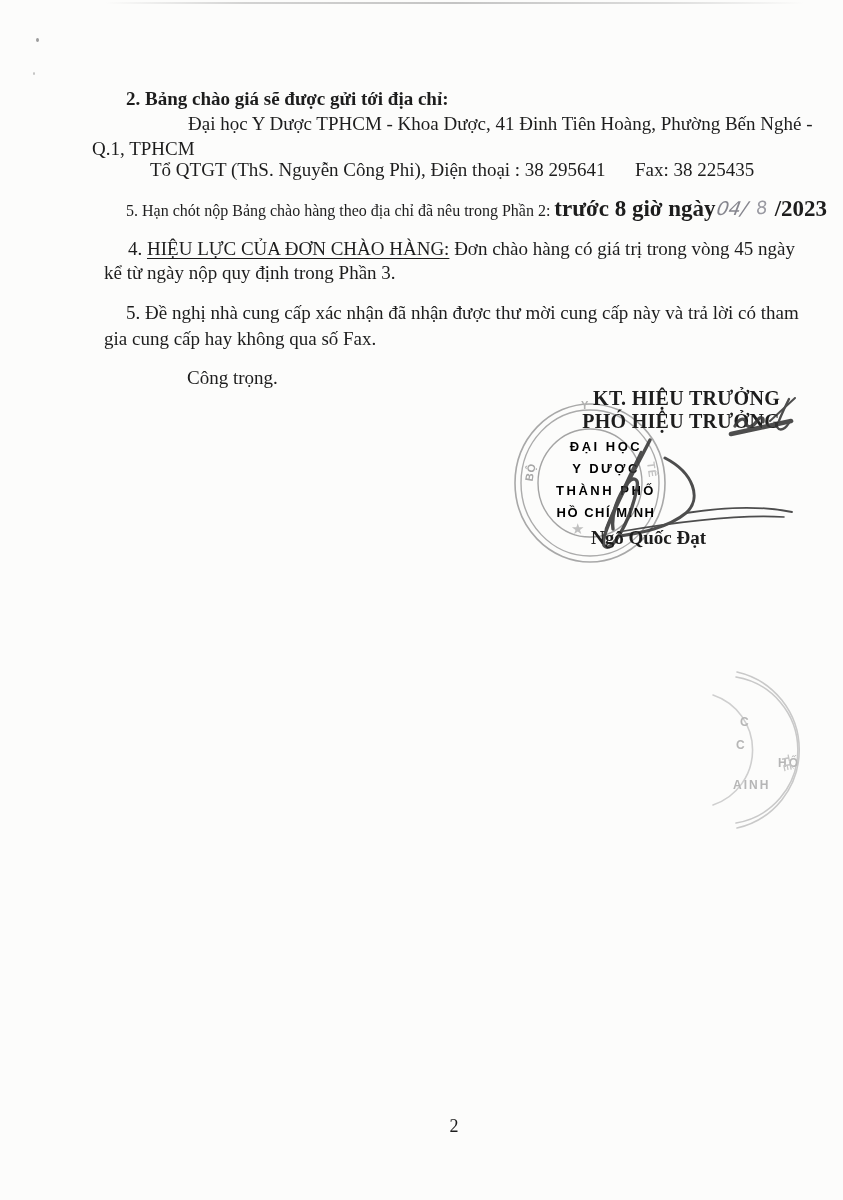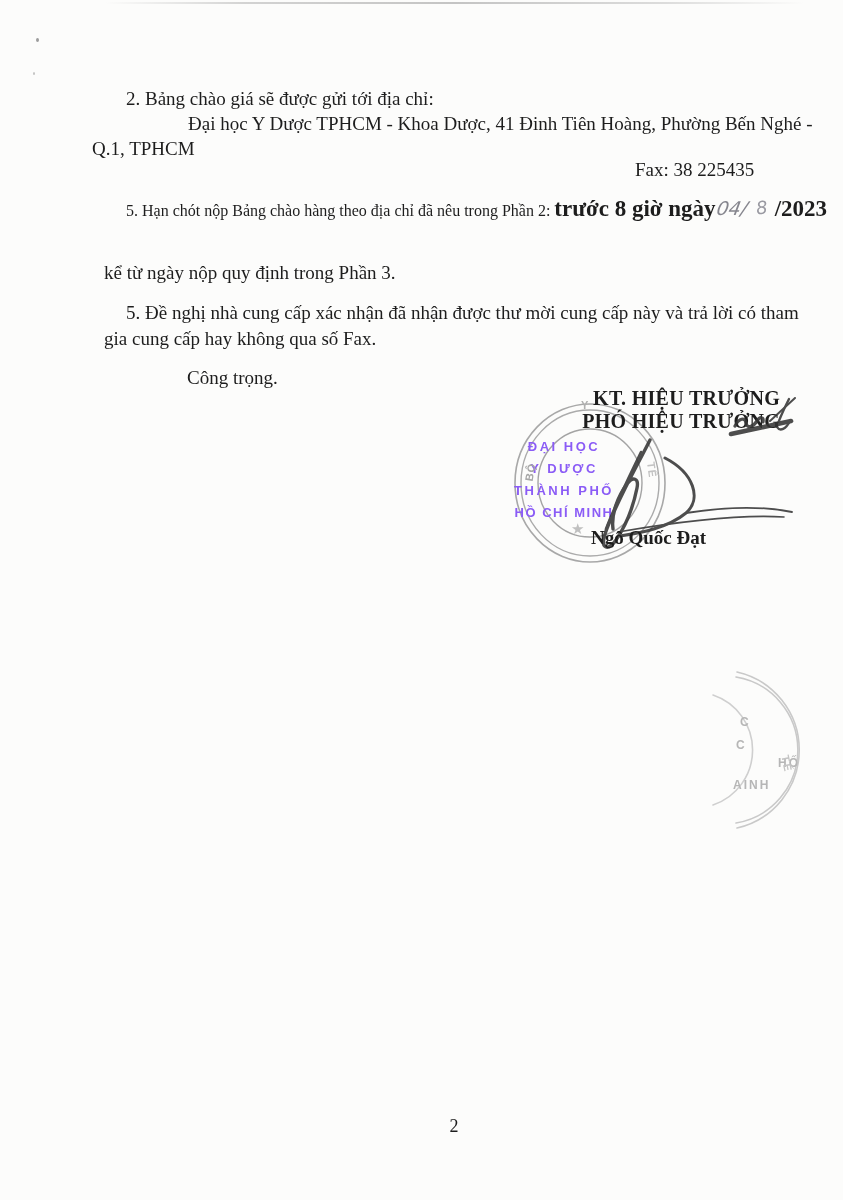--- a/index.html
+++ b/index.html
@@ -22,24 +22,24 @@
     font-weight:400;
     display:inline-block;
   }
   .hand-day{font-size:19px;color:#86868e;transform:skewX(-10deg);position:relative;top:-1px;margin-left:1px;}
   .hand-month{font-size:18px;color:#9a9aa2;transform:rotate(-6deg);position:relative;top:-2px;margin:0 7px 0 9px;}
   .sig-title{
     left:530px;width:250px;text-align:right;
     font-weight:700;font-size:20px;letter-spacing:.3px;
   }
   .stamp-text{
-    left:479px;width:170px;text-align:center;
+    left:521px;width:170px;text-align:center;
     font-family:"Liberation Sans","DejaVu Sans",sans-serif;
     font-weight:700;font-size:13px;letter-spacing:2.5px;
-    color:#8b5cf6;
+    color:#000000;
   }
   .ring-letter{
     font-family:"Liberation Sans","DejaVu Sans",sans-serif;
     font-weight:700;color:#a6a6a6;font-size:11px;letter-spacing:1px;
   }
   .star{font-size:15px;color:#c0c0c0;}
   .signer-name{left:591px;top:527px;font-weight:700;font-size:19px;}
   .page-num{left:434px;top:1116px;width:40px;text-align:center;font-size:18px;}
   .frag{
     position:absolute;
@@ -55,29 +55,33 @@
 </style>
 </head>
 <body>
 
 <div class="page">
 
   <div class="abs scan-top"></div>
   <div class="speck" style="left:36px;top:38px;width:3px;height:4px;"></div>
   <div class="speck" style="left:33px;top:72px;width:2px;height:3px;opacity:.6;"></div>
 
-  <div class="abs body-line" style="left:126px;top:87px;">2. Bảng chào giá sẽ được gửi tới địa chỉ:</div>
+  <div class="abs body-line" style="left:126px;top:87px;font-weight:bold;">2. Bảng chào giá sẽ được gửi tới địa chỉ:</div>
   <div class="abs body-line" style="left:150px;top:112px;margin-left:38px;">Đại học Y Dược TPHCM - Khoa Dược, 41 Đinh Tiên Hoàng, Phường Bến Nghé -</div>
   <div class="abs body-line" style="left:92px;top:137px;">Q.1, TPHCM</div>
+  <div class="abs body-line" style="left:150px;top:158px;">Tổ QTGT (ThS. Nguyễn Công Phi), Điện thoại : 38 295641</div>
   <div class="abs body-line" style="left:635px;top:158px;">Fax: 38 225435</div>
 
   <div class="abs" style="left:126px;top:196px;">
     <span class="small-line">5. Hạn chót nộp Bảng chào hàng theo địa chỉ đã nêu trong Phần 2: </span><span class="b">trước 8 giờ ngày</span><span class="hand hand-day">04/</span><span class="hand hand-month">8</span><span class="b">/2023</span>
   </div>
 
+  <div class="abs body-line" style="left:128px;top:237px;">
+    <span>4. </span><span class="u">HIỆU LỰC CỦA ĐƠN CHÀO HÀNG:</span><span> Đơn chào hàng có giá trị trong vòng 45 ngày</span>
+  </div>
   <div class="abs body-line" style="left:104px;top:261px;text-align:center;">kể từ ngày nộp quy định trong Phần 3.</div>
 
   <div class="abs body-line" style="left:126px;top:301px;">5. Đề nghị nhà cung cấp xác nhận đã nhận được thư mời cung cấp này và trả lời có tham</div>
   <div class="abs body-line" style="left:104px;top:327px;">gia cung cấp hay không qua số Fax.</div>
 
   <div class="abs body-line" style="left:187px;top:366px;">Công trọng.</div>
 
   <svg style="left:505px;top:395px;" width="175" height="180" viewBox="0 0 175 180">
     <ellipse cx="85" cy="88" rx="75" ry="79" fill="none" stroke="#a8a8a8" stroke-width="1.6"></ellipse>
     <ellipse cx="85" cy="88" rx="69" ry="73" fill="none" stroke="#ababab" stroke-width="1.4"></ellipse>

